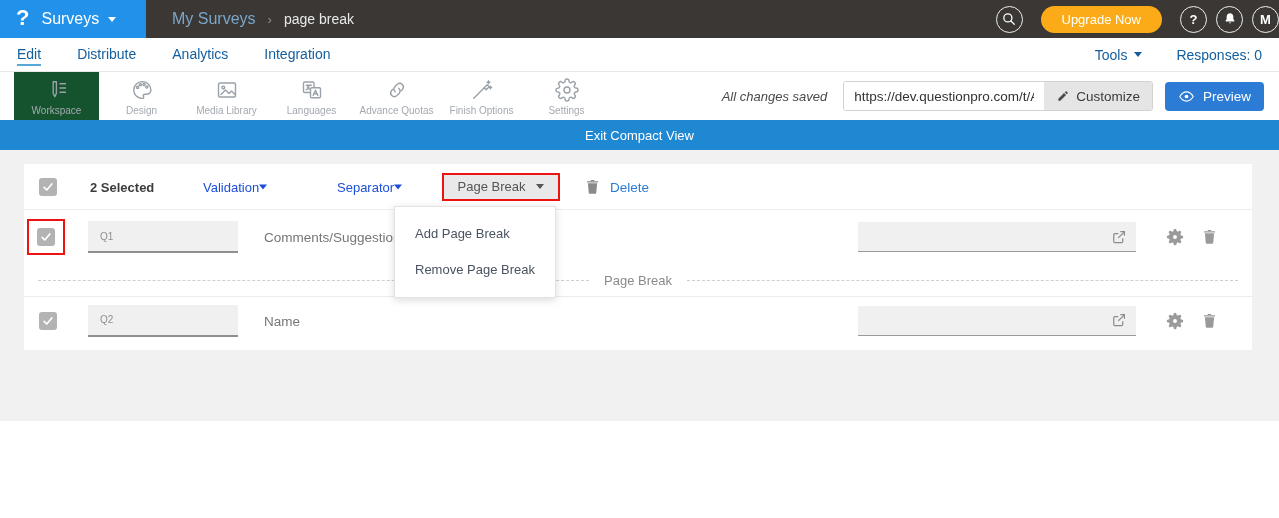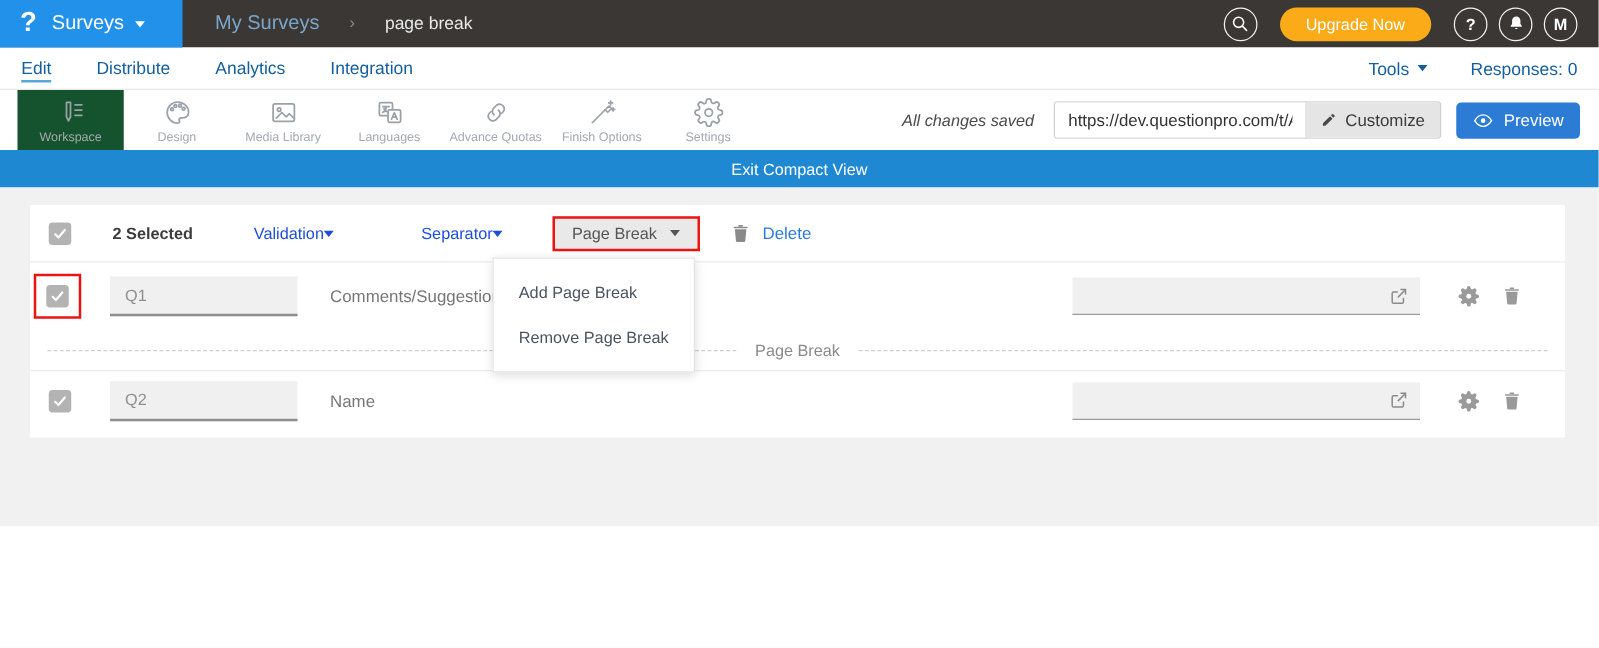--- a/index.html
+++ b/index.html
@@ -4,25 +4,25 @@
 <style>
   * { margin:0; padding:0; box-sizing:border-box; }
   html,body { width:1279px; height:518px; background:#fff; font-family:"Liberation Sans", sans-serif; overflow:hidden; position:relative; }
 
   
   .header { height:38px; background:#3a3734; display:flex; align-items:center; }
   .logo-block { width:146px; height:38px; background:#2191ea; display:flex; align-items:center; padding-left:16px; gap:12px; cursor:pointer; }
   .logo-q { color:#fff; font-size:22px; font-weight:bold; line-height:1; transform:translateY(-1px); }
   .product-name { color:#fff; font-size:16px; display:flex; align-items:center; gap:9px; }
   .caret { width:0; height:0; border-left:4px solid transparent; border-right:4px solid transparent; border-top:5px solid currentColor; display:inline-block; }
-  .breadcrumb { margin-left:26px; display:flex; align-items:flex-start; gap:24px; }
+  .breadcrumb { margin-left:26px; display:flex; align-items:center; gap:12px; }
   .bc-parent { color:#7ba6c9; font-size:16px; cursor:pointer; }
   .bc-sep { color:#8d8d8d; font-size:13px; }
   .bc-current { color:#e9e9e9; font-size:14px; }
-  .header-right { margin-left:auto; display:flex; align-items:flex-end; gap:9px; padding-right:17px; }
+  .header-right { margin-left:auto; display:flex; align-items:flex-end; gap:9px; }
   .hdr-circle { width:27px; height:27px; border:1.5px solid #f0f0f0; border-radius:50%; display:flex; align-items:center; justify-content:center; color:#fff; font-size:13px; font-weight:bold; cursor:pointer; flex:none; }
   .upgrade-btn { height:27px; background:#fbab18; border:none; border-radius:14px; color:#fff; font-size:13px; padding:0 21px; margin:0 9px; cursor:pointer; font-family:inherit; }
 
   
   .nav-row { height:34px; display:flex; align-items:center; border-bottom:1px solid #e8e8e8; padding:0 17px; background:#fff; }
   .nav-tabs { display:flex; gap:36px; }
   .nav-tab { font-size:14px; color:#135e9e; cursor:pointer; position:relative; padding:8px 0 9px; }
   .nav-tab.active::after { content:""; position:absolute; left:0; right:0; bottom:5px; height:2px; background:#59a8da; }
   .nav-right { margin-left:auto; display:flex; gap:34px; align-items:center; font-size:14px; color:#135e9e; }
   .tools-trigger { display:flex; align-items:center; gap:7px; cursor:pointer; }
@@ -59,21 +59,21 @@
   .trig-separator { left:313px; }
   .pagebreak-btn { left:418px; height:28px; width:118px; background:#e9e9e9; border:2px solid #ee1313; display:flex; align-items:center; justify-content:center; gap:11px; color:#555; font-size:13px; cursor:pointer; }
   .delete-group { left:560px; display:flex; align-items:center; gap:9px; color:#2c7cd5; font-size:13.5px; cursor:pointer; }
 
   .q-row { position:relative; }
   .q-row > * { position:absolute; top:50%; transform:translateY(-50%); }
   .q-row1 { height:54px; }
   .q-row2 { height:48px; border-top:1px solid #ececec; }
   .red-outline { left:3px; border:2px solid #ee1313; padding:7px 8px; display:flex; }
   .plain-cb { left:15px; }
-  .q-code-input { left:64px; width:150px; height:32px; background:#f0f0f0; border:none; border-bottom:2px solid #8f8f8f; color:#8f8f8f; font-size:13px; padding:0 12px; outline:none; font-family:inherit; }
+  .q-code-input { left:64px; width:150px; height:32px; background:#f0f0f0; border:none; border-bottom:2px solid #8f8f8f; color:#8f8f8f; font-size:10px; padding:0 12px; outline:none; font-family:inherit; }
   .q-title { left:240px; color:#767676; font-size:13.5px; white-space:nowrap; }
   .answer-field { left:834px; width:278px; height:30px; background:#f0f0f0; border-bottom:1px solid #9a9a9a; display:flex; align-items:center; }
   .answer-input { flex:1; min-width:0; background:transparent; border:none; outline:none; height:100%; padding:0 8px; font-family:inherit; font-size:13px; color:#555; }
   .ext-link { padding:0 8px 0 0; display:flex; cursor:pointer; }
   .row-gear { left:1142px; cursor:pointer; display:flex; }
   .row-trash { left:1177px; cursor:pointer; display:flex; }
 
   .divider { height:32px; display:flex; align-items:center; gap:15px; padding:0 14px; color:#8a8a8a; font-size:13px; }
   .div-line { flex:1; border-top:1px dashed #cfcfcf; }
 

